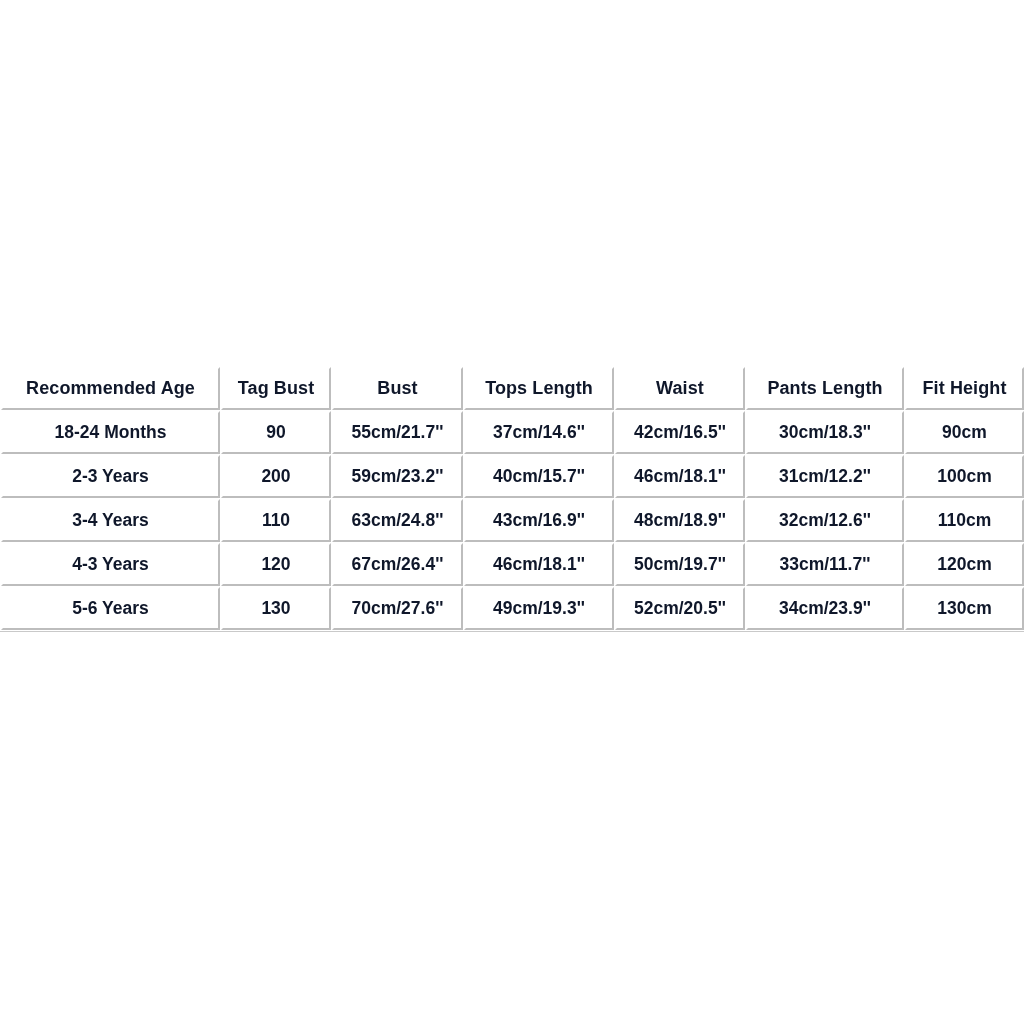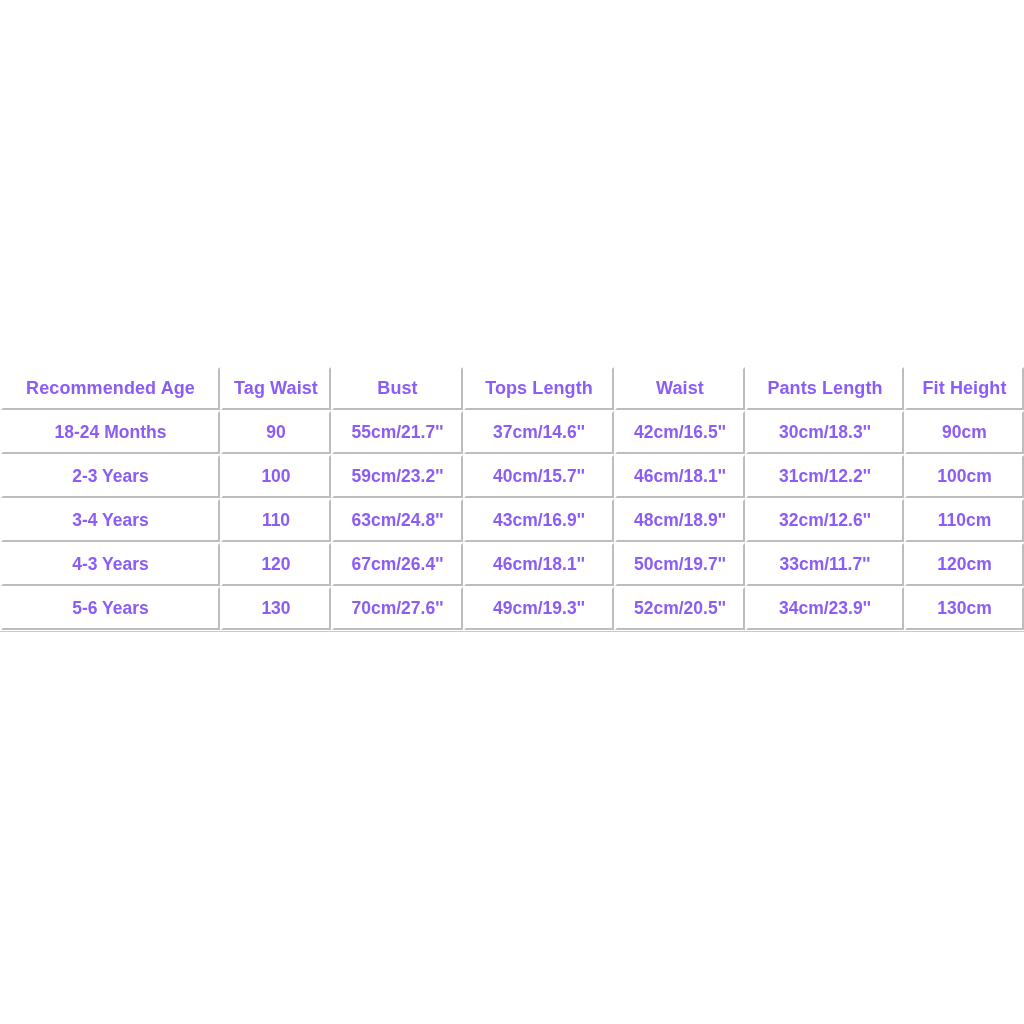--- a/index.html
+++ b/index.html
@@ -35,21 +35,21 @@
   }
 
   table.size-chart td,
   table.size-chart th {
     height: 39px;
     padding: 0 4px;
     text-align: center;
     vertical-align: middle;
     font-weight: bold;
     font-size: 17.5px;
-    color: #8b5cf6;
+    color: #0f172a;
     background: #ffffff;
     
     border-top: 2px solid #ffffff;
     border-left: 2px solid #ffffff;
     border-right: 2px solid #bdbdbd;
     border-bottom: 2px solid #bdbdbd;
     box-shadow: inset 0 0 0 1px #ffffff;
     white-space: nowrap;
     overflow: hidden;
   }
@@ -78,41 +78,41 @@
         <col class="c1">
         <col class="c2">
         <col class="c3">
       <col class="c4">
         <col class="c5">
         <col class="c6">
     </colgroup>
     <thead>
       <tr id="header-row">
           <th>Recommended Age</th>
-          <th>Tag Waist</th>
+          <th>Tag Bust</th>
           <th>Bust</th>
           <th>Tops Length</th>
           <th>Waist</th>
           <th>Pants Length</th>
           <th>Fit Height</th>
         </tr>
     </thead>
     <tbody id="body-rows">
         <tr>
           <td>18-24 Months</td>
           <td>90</td>
           <td>55cm/21.7''</td>
           <td>37cm/14.6''</td>
           <td>42cm/16.5''</td>
           <td>30cm/18.3''</td>
           <td>90cm</td>
         </tr>
         <tr>
           <td>2-3 Years</td>
-          <td>100</td>
+          <td>200</td>
           <td>59cm/23.2''</td>
           <td>40cm/15.7''</td>
           <td>46cm/18.1''</td>
           <td>31cm/12.2''</td>
           <td>100cm</td>
         </tr>
         <tr>
           <td>3-4 Years</td>
           <td>110</td>
           <td>63cm/24.8''</td>

